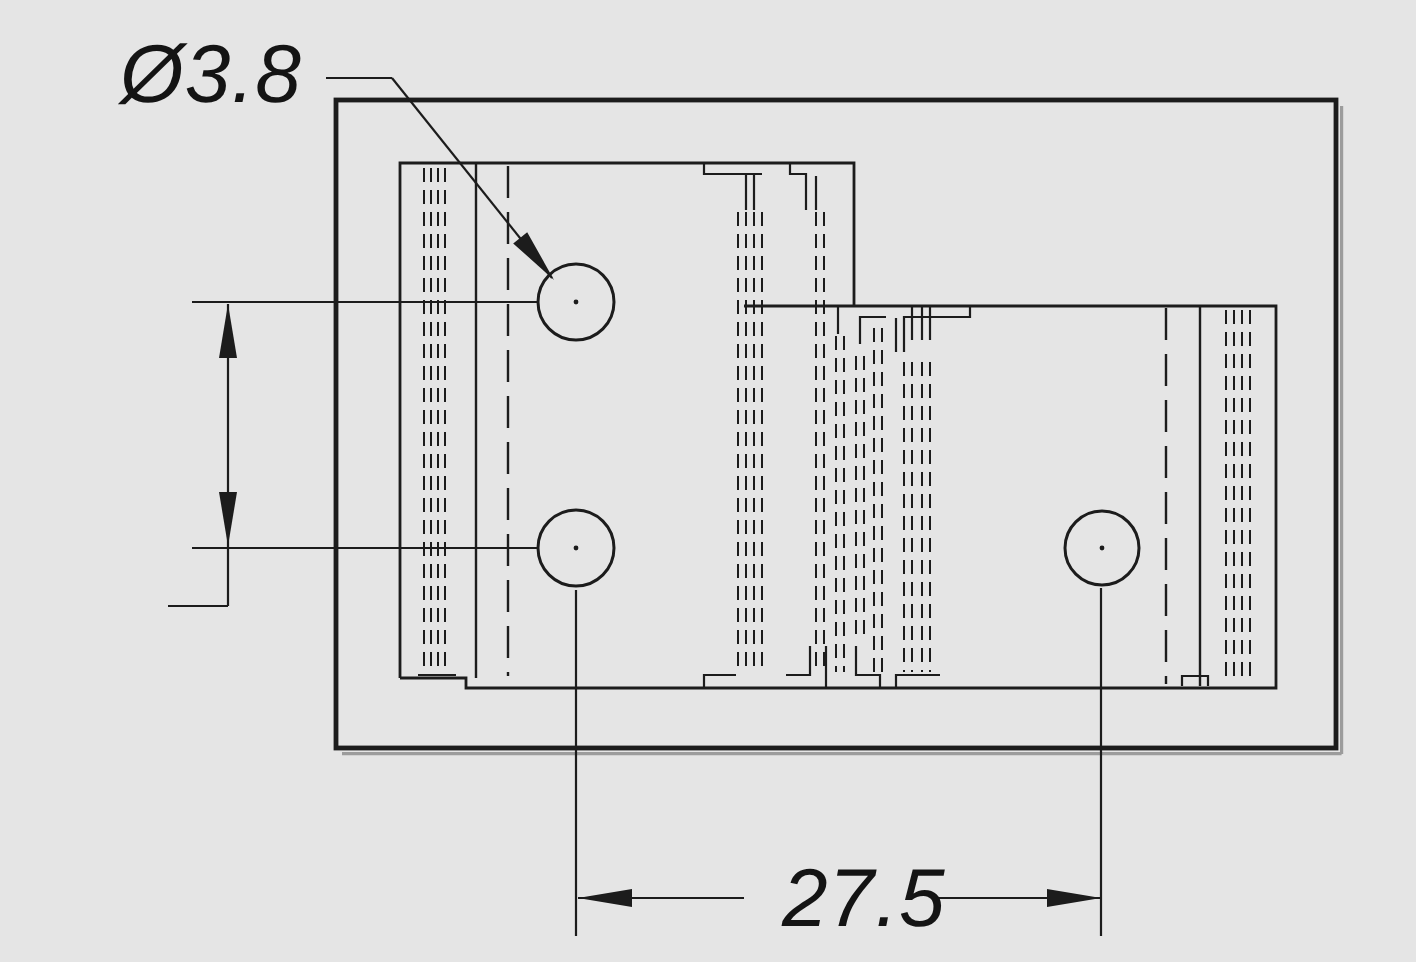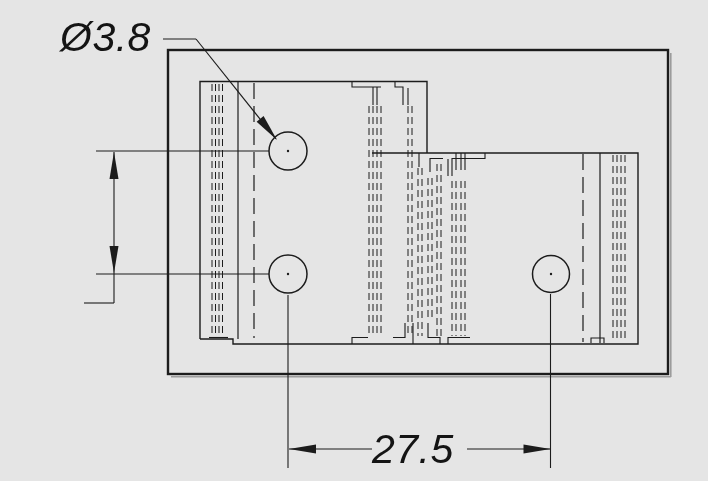--- a/index.html
+++ b/index.html
@@ -16,21 +16,21 @@
     position:absolute;
     color:#141414;
     font-size:41px;
     line-height:1;
     letter-spacing:0.5px;
     white-space:nowrap;
     user-select:none;
   }
   #lbl-diameter{left:60px;top:17px;}
   #lbl-vertical{left:29px;top:283px;}
-  #lbl-horizontal{left:372px;top:429px;}
+  #lbl-horizontal{left:391px;top:429px;}
 </style>
 </head>
 <body>
 
 <div id="stage">
   <svg id="drawing-svg" width="708" height="481" viewBox="0 0 708 481" xmlns="http://www.w3.org/2000/svg">
       <rect x="168" y="50" width="500" height="324" fill="none" stroke="#1c1c1c" stroke-width="2.4"></rect>
       <line x1="670.8" y1="53" x2="670.8" y2="377" stroke="#9c9c9c" stroke-width="1.6"></line>
       <line x1="171" y1="376.8" x2="670.8" y2="376.8" stroke="#9c9c9c" stroke-width="1.6"></line>
       <polyline points="200,339 200,81.5 427,81.5 427,153" fill="none" stroke="#1c1c1c" stroke-width="1.4" stroke-linejoin="miter"></polyline>

